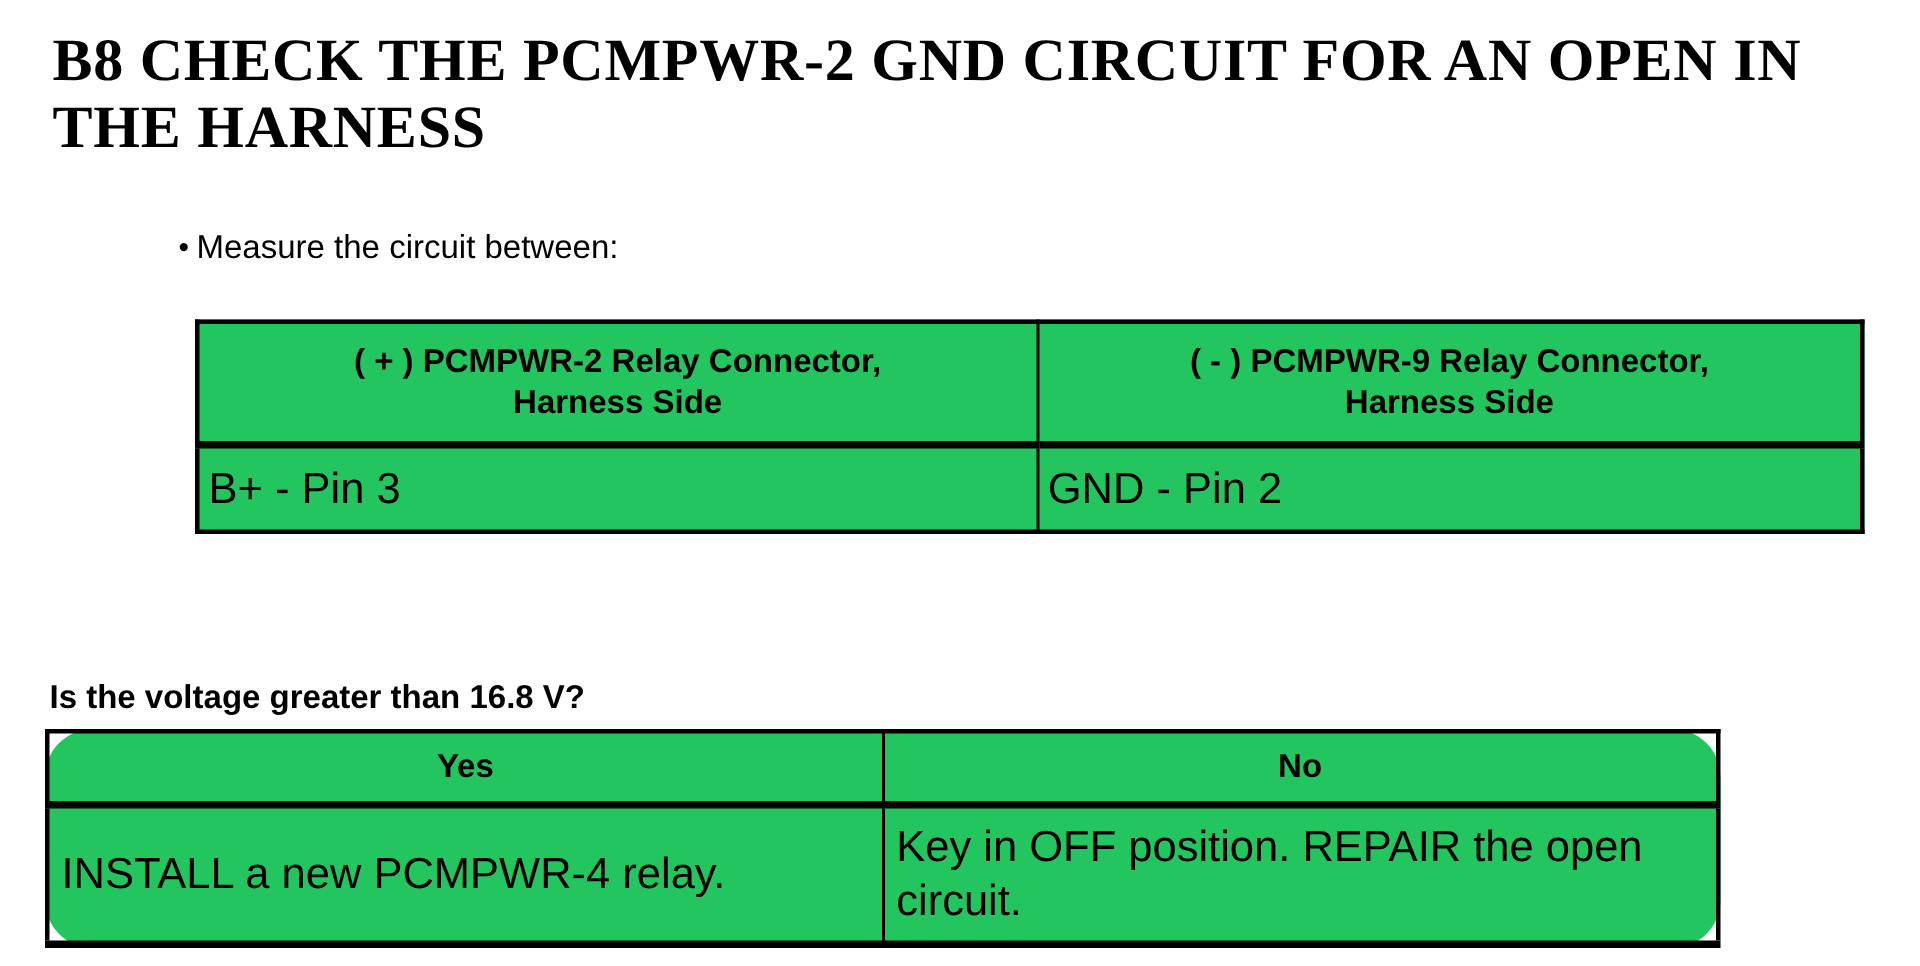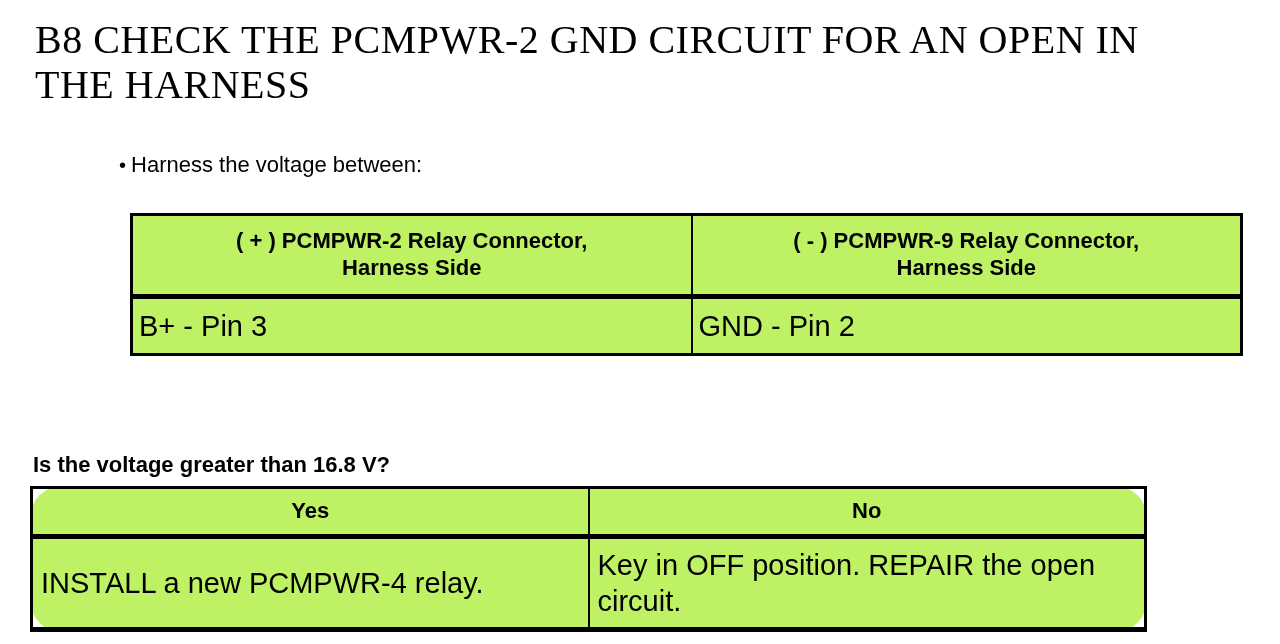--- a/index.html
+++ b/index.html
@@ -11,42 +11,42 @@
   body {
     position: relative;
     font-family: "Liberation Sans", sans-serif;
     color: #000000;
   }
   .doc-title {
     position: absolute;
     left: 35px; top: 18px;
     width: 1200px;
     font-family: "Liberation Serif", serif;
-    font-weight: normal;
+    font-weight: bold;
     font-size: 40px;
     line-height: 1.12;
     letter-spacing: 0.5px;
     white-space: pre-line;
   }
   .bullet-line {
     position: absolute;
     left: 119px; top: 152px;
     font-size: 22px;
     display: flex;
     align-items: center;
   }
   .bullet-dot {
     font-size: 20px;
     margin-right: 5px;
     line-height: 1;
   }
   table {
     border-collapse: collapse;
     table-layout: fixed;
-    background: #bef264;
+    background: #22c55e;
   }
   .meas-table {
     position: absolute;
     left: 130px; top: 213px;
     width: 1113px;
   }
   .dec-table {
     position: absolute;
     left: 30px; top: 486px;
     width: 1117px;
@@ -84,21 +84,21 @@
   }
 </style>
 </head>
 <body>
 
 <h1 class="doc-title">B8 CHECK THE PCMPWR-2 GND CIRCUIT FOR AN OPEN IN
 THE HARNESS</h1>
 
 <div class="bullet-line">
   <span class="bullet-dot">•</span>
-  <span>Harness the voltage between:</span>
+  <span>Measure the circuit between:</span>
 </div>
 
 <table class="meas-table">
   <colgroup>
     <col style="width: 560px;">
     <col>
   </colgroup>
   <thead>
     <tr>
       <th>( + ) PCMPWR-2 Relay Connector,

